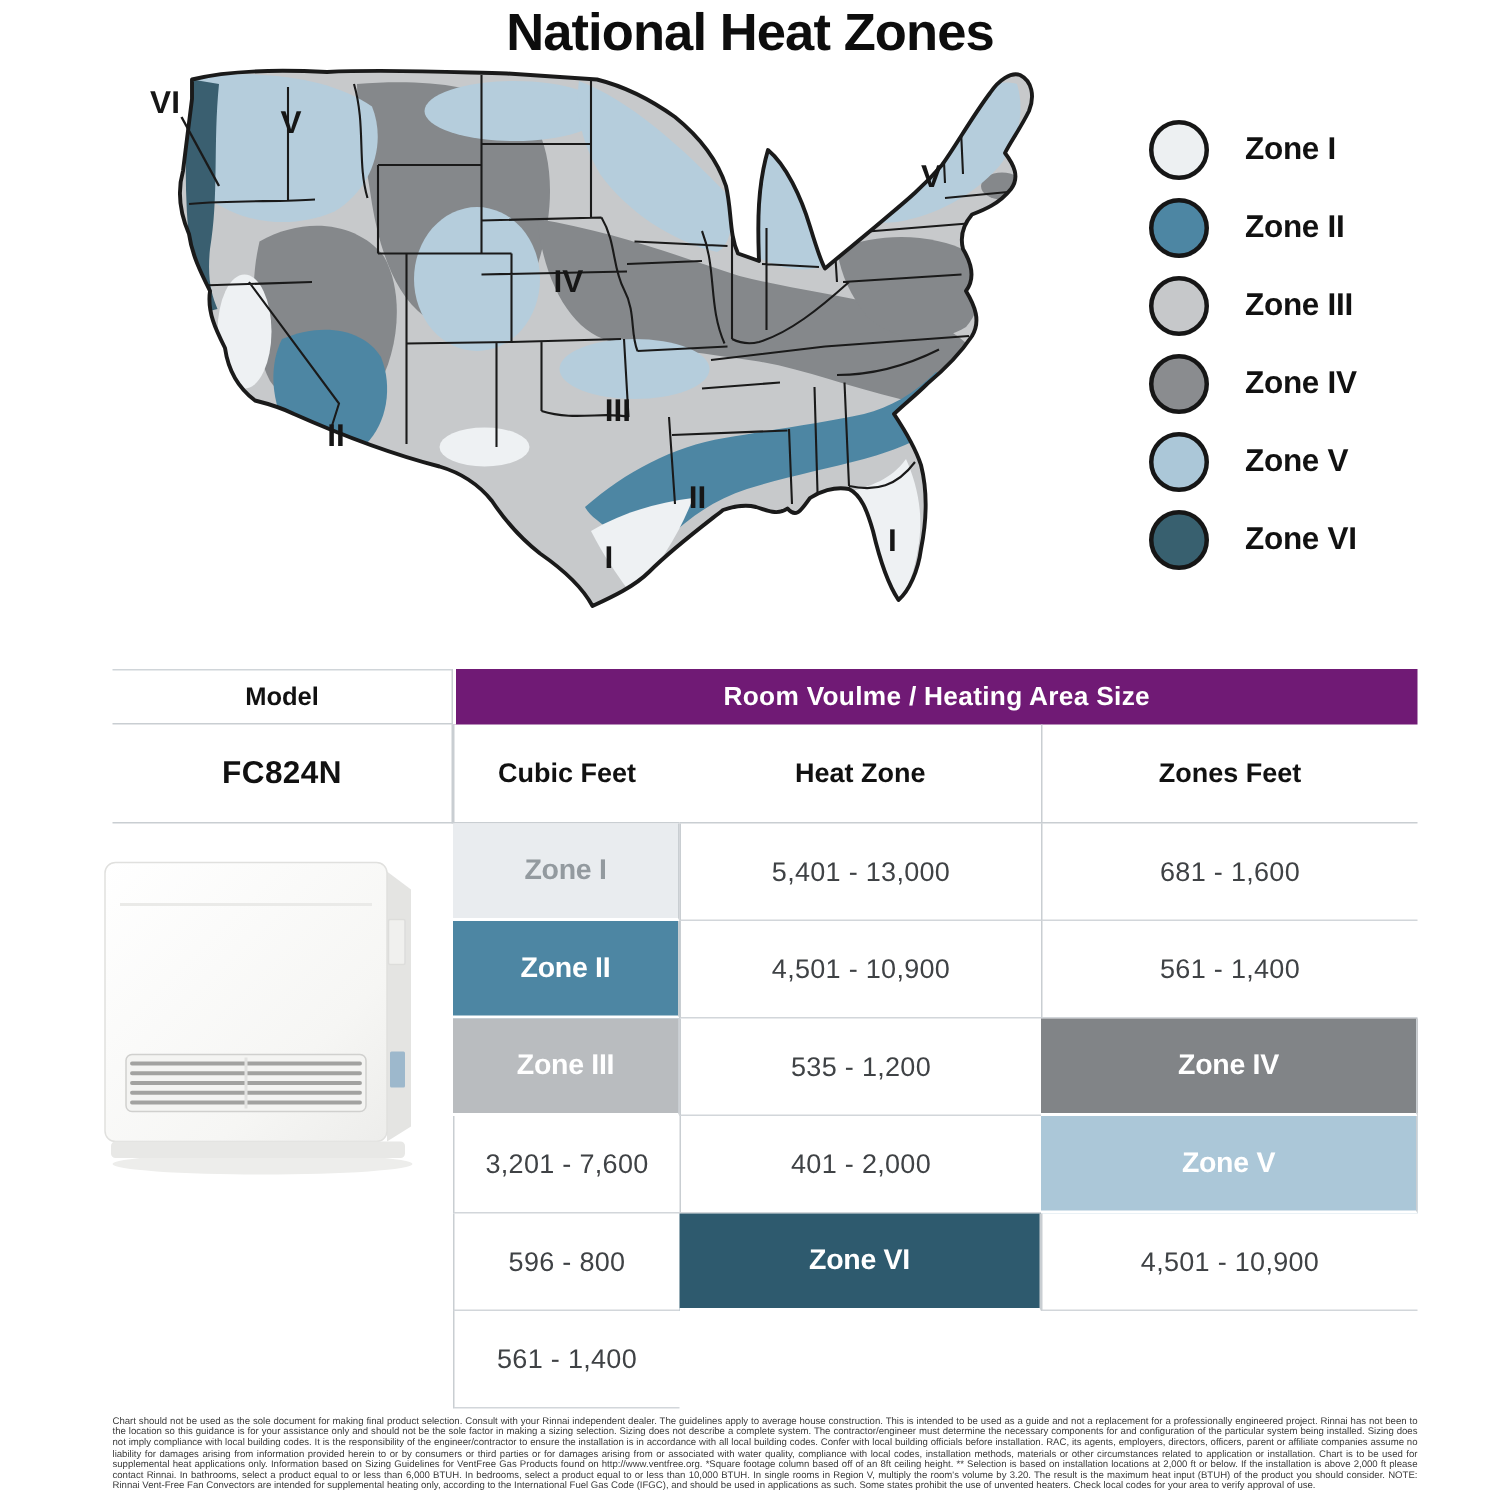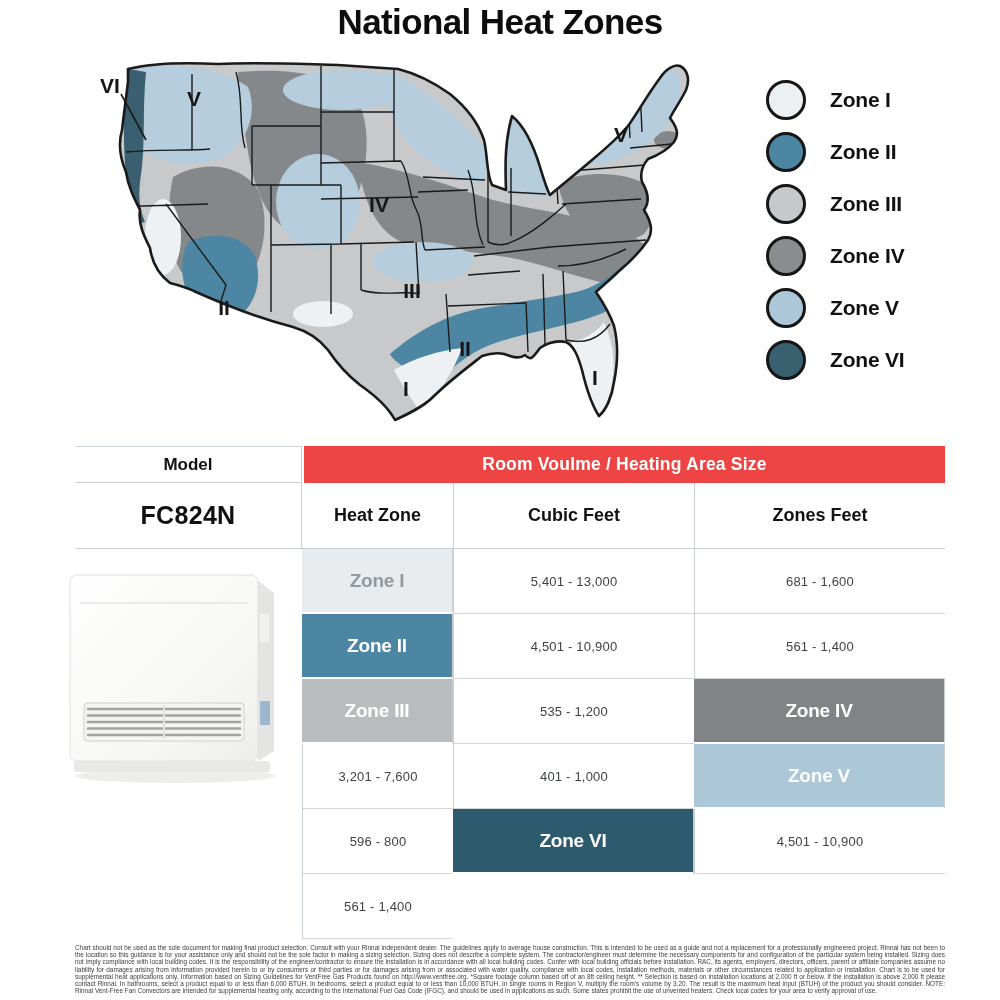--- a/index.html
+++ b/index.html
@@ -1,45 +1,45 @@
 <!DOCTYPE html>
 <html><head>
 <meta charset="utf-8">
 <style>
   html,body{margin:0;padding:0;background:#ffffff;}
   .page{position:relative;width:1000px;height:1000px;background:#ffffff;overflow:hidden;
         font-family:"Liberation Sans", sans-serif;color:#111;}
   .title{position:absolute;top:2px;left:0;width:1000px;text-align:center;
          font-size:35px;font-weight:800;letter-spacing:-0.6px;color:#0d0d0d;}
   
-  .map-wrap{position:absolute;left:88px;top:52px;width:680px;height:390px;}
+  .map-wrap{position:absolute;left:88px;top:36px;width:680px;height:390px;}
   .map-label{font-family:"Liberation Sans",sans-serif;font-weight:bold;font-size:21px;fill:#161616;}
   
   .legend{position:absolute;left:766px;top:80px;width:220px;}
   .legend-item{display:flex;align-items:center;margin-bottom:12px;height:40px;}
   .legend-swatch{width:34px;height:34px;border-radius:50%;border:3px solid #161616;flex:0 0 auto;}
   .legend-label{margin-left:24px;font-size:21px;font-weight:bold;color:#111;letter-spacing:-0.2px;}
   
   .tbl{position:absolute;left:75px;top:446px;width:870px;
        display:grid;grid-template-columns:227px 151px 241px 251px;
        grid-template-rows:37px 66px repeat(6,65px);}
   .cell{display:flex;align-items:center;justify-content:center;}
   .cell-model{border-top:1px solid #d0d5d9;border-bottom:1px solid #c9ced2;
               border-right:1px solid #c9ced2;font-size:17px;font-weight:bold;}
   .banner{grid-column:2/5;display:flex;align-items:center;justify-content:center;
           color:#ffffff;font-size:17.5px;font-weight:bold;border-left:2px solid #ffffff;
           letter-spacing:0.2px;}
   .cell-modelval{border-bottom:1px solid #c9ced2;border-right:1px solid #c9ced2;
-                 font-size:25px;font-weight:bold;letter-spacing:0.3px;}
+                 font-size:21px;font-weight:bold;letter-spacing:0.3px;}
   .colhead{font-size:18px;font-weight:bold;border-bottom:1px solid #c9ced2;}
   .vline{border-left:1px solid #c9ced2;}
   .product-cell{grid-row:3/9;grid-column:1;position:relative;}
   .zone-cell{font-size:19px;font-weight:bold;border-bottom:2px solid #ffffff;
              border-right:1px solid #c9ced2;letter-spacing:-0.2px;}
-  .val-cell{font-size:13px;color:#3f4245;border-bottom:1px solid #d2d6da;letter-spacing:0.2px;}
+  .val-cell{font-size:18px;color:#3f4245;border-bottom:1px solid #d2d6da;letter-spacing:0.2px;}
   
   .heater{position:absolute;left:-25px;top:2px;width:250px;height:240px;}
   
   .disclaimer{position:absolute;left:75px;top:944px;width:870px;
               font-size:6.4px;line-height:7.2px;color:#3b3b3b;text-align:justify;}
 </style>
 </head>
 <body>
 
 <div class="page">
@@ -159,25 +159,25 @@
     </div>
     <div class="legend-item">
       <div class="legend-swatch" style="background-color: rgb(56, 96, 111);"></div>
       <div class="legend-label">Zone VI</div>
     </div>
   </div>
 
   <div class="tbl">
 
     <div class="cell cell-model">Model</div>
-    <div class="banner" style="background-color: #ef4444; text-align: center;">Room Voulme / Heating Area Size</div>
+    <div class="banner" style="background-color: #701a75; text-align: center;">Room Voulme / Heating Area Size</div>
 
     <div class="cell cell-modelval">FC824N</div>
+    <div class="cell colhead vline">Cubic Feet</div>
     <div class="cell colhead">Heat Zone</div>
-    <div class="cell colhead vline">Cubic Feet</div>
     <div class="cell colhead vline">Zones Feet</div>
 
     <div class="product-cell">
       <svg class="heater" viewBox="0 0 250 240">
         <defs>
           <linearGradient id="hbody" x1="0" y1="0" x2="1" y2="1">
             <stop offset="0" stop-color="#ffffff"></stop>
             <stop offset="0.7" stop-color="#f6f6f4"></stop>
             <stop offset="1" stop-color="#ededeb"></stop>
           </linearGradient>
@@ -201,21 +201,21 @@
 
     <div class="cell zone-cell" style="background-color: rgb(77, 134, 163); color: rgb(255, 255, 255);">Zone II</div>
     <div class="cell val-cell vline">4,501 - 10,900</div>
     <div class="cell val-cell vline">561 - 1,400</div>
 
     <div class="cell zone-cell" style="background-color: rgb(185, 188, 191); color: rgb(255, 255, 255);">Zone III</div>
     <div class="cell val-cell vline">535 - 1,200</div>
 
     <div class="cell zone-cell" style="background-color: rgb(129, 132, 135); color: rgb(255, 255, 255);">Zone IV</div>
     <div class="cell val-cell vline">3,201 - 7,600</div>
-    <div class="cell val-cell vline">401 - 1,000</div>
+    <div class="cell val-cell vline">401 - 2,000</div>
 
     <div class="cell zone-cell" style="background-color: rgb(171, 199, 216); color: rgb(255, 255, 255);">Zone V</div>
     <div class="cell val-cell vline">596 - 800</div>
 
     <div class="cell zone-cell" style="background-color: rgb(46, 90, 110); color: rgb(255, 255, 255);">Zone VI</div>
     <div class="cell val-cell vline">4,501 - 10,900</div>
     <div class="cell val-cell vline">561 - 1,400</div>
   </div>
 
   <div class="disclaimer">Chart should not be used as the sole document for making final product selection. Consult with your Rinnai independent dealer. The guidelines apply to average house construction. This is intended to be used as a guide and not a replacement for a professionally engineered project. Rinnai has not been to the location so this guidance is for your assistance only and should not be the sole factor in making a sizing selection. Sizing does not describe a complete system. The contractor/engineer must determine the necessary components for and configuration of the particular system being installed. Sizing does not imply compliance with local building codes. It is the responsibility of the engineer/contractor to ensure the installation is in accordance with all local building codes. Confer with local building officials before installation. RAC, its agents, employers, directors, officers, parent or affiliate companies assume no liability for damages arising from information provided herein to or by consumers or third parties or for damages arising from or associated with water quality, compliance with local codes, installation methods, materials or other circumstances related to application or installation. Chart is to be used for supplemental heat applications only. Information based on Sizing Guidelines for VentFree Gas Products found on http://www.ventfree.org. *Square footage column based off of an 8ft ceiling height. ** Selection is based on installation locations at 2,000 ft or below. If the installation is above 2,000 ft please contact Rinnai. In bathrooms, select a product equal to or less than 6,000 BTUH. In bedrooms, select a product equal to or less than 10,000 BTUH. In single rooms in Region V, multiply the room's volume by 3.20. The result is the maximum heat input (BTUH) of the product you should consider. NOTE: Rinnai Vent-Free Fan Convectors are intended for supplemental heating only, according to the International Fuel Gas Code (IFGC), and should be used in applications as such. Some states prohibit the use of unvented heaters. Check local codes for your area to verify approval of use.</div>

